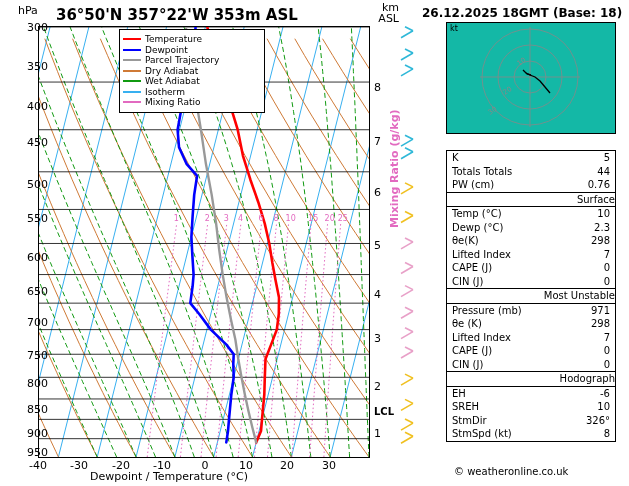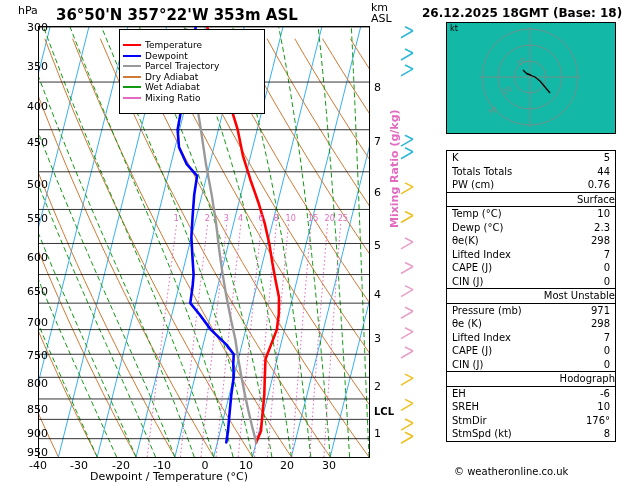--- a/index.html
+++ b/index.html
@@ -3,32 +3,32 @@
 <meta charset="utf-8">
 <style>
   html,body{margin:0;padding:0;}
   body{width:629px;height:486px;background:#ffffff;font-family:"DejaVu Sans",sans-serif;overflow:hidden;position:relative;}
   .root{position:absolute;left:0;top:0;width:629px;height:486px;}
 
   
   #skewt{position:absolute;left:0;top:0;width:430px;height:348px;}
   .hpa-label{position:absolute;left:18px;top:4px;font-size:11px;}
   .title{position:absolute;left:56px;top:6px;font-size:15px;font-weight:bold;letter-spacing:0px;}
-  .km-label{position:absolute;left:371px;top:2px;font-size:11px;text-align:left;width:28px;line-height:11px;}
+  .km-label{position:absolute;left:371px;top:2px;font-size:11px;text-align:right;width:28px;line-height:11px;}
   .xaxis-label{position:absolute;left:90px;top:470px;font-size:11px;}
   .mixlabel{position:absolute;left:388px;top:228px;font-size:11px;font-weight:bold;color:#e26ac0;transform:rotate(-90deg);transform-origin:left top;white-space:nowrap;}
 
   .plot{position:absolute;left:38px;top:26px;width:332px;height:432px;border:1px solid #000;box-sizing:border-box;overflow:hidden;background:#fff;}
   .plot svg{position:absolute;left:0;top:0;}
 
   .ytick{position:absolute;right:373px;font-size:11px;text-align:left;width:30px;}
   .kmtick{position:absolute;left:374px;font-size:11px;width:24px;}
   .xtick{position:absolute;top:459px;font-size:11px;text-align:center;width:30px;}
 
-  .legend{position:absolute;left:119px;top:29px;width:138px;background:#fff;border:1px solid #000;padding:10px 3px;font-size:9px;line-height:10.5px;}
+  .legend{position:absolute;left:119px;top:29px;width:138px;background:#fff;border:1px solid #000;padding:4px 3px;font-size:9px;line-height:10.5px;}
   .legend div{white-space:nowrap;display:flex;align-items:center;}
   .legend i{display:inline-block;width:18px;height:0;border-top-width:2px;border-top-style:solid;margin-right:4px;}
 
   .lcl{position:absolute;left:374px;top:406px;font-size:10px;font-weight:bold;}
 
   
   #right{position:absolute;left:432px;top:0;width:197px;height:486px;}
   .datehdr{position:absolute;left:-10px;top:6px;font-size:12px;font-weight:bold;white-space:nowrap;}
   .hodo-box{position:absolute;left:14px;top:22px;width:168px;height:110px;border:1px solid #000;background:#14b8a6;}
   .kt{position:absolute;left:3px;top:1px;font-size:8px;}
@@ -221,20 +221,24 @@
         </div>
       <div>
           <i style="border-top-color:#cf7a36"></i>
           <span>Dry Adiabat</span>
         </div>
       <div>
           <i style="border-top-color:#119a11"></i>
           <span>Wet Adiabat</span>
         </div>
       <div>
+          <i style="border-top-color:#38b0f0"></i>
+          <span>Isotherm</span>
+        </div>
+      <div>
           <i style="border-top-color:#e26ac0"></i>
           <span>Mixing Ratio</span>
         </div>
     </div>
 
     <svg id="barbs" width="40" height="440" style="position:absolute;left:395px;top:26px">
         <g stroke="#2fb8d8" stroke-width="1.6" fill="none">
           <line x1="6" y1="11.710915531667696" x2="18" y2="4.7109155316676965"></line>
           <line x1="18" y1="4.7109155316676965" x2="10" y2="0.7109155316676965"></line>
         </g>
@@ -394,21 +398,21 @@
       <div class="row">
           <span>EH</span>
           <span>-6</span>
         </div>
       <div class="row">
           <span>SREH</span>
           <span>10</span>
         </div>
       <div class="row">
           <span>StmDir</span>
-          <span>176°</span>
+          <span>326°</span>
         </div>
       <div class="row">
           <span>StmSpd (kt)</span>
           <span>8</span>
         </div>
     </div>
 
     <div class="credit">© weatheronline.co.uk</div>
   </div>
 </div>

